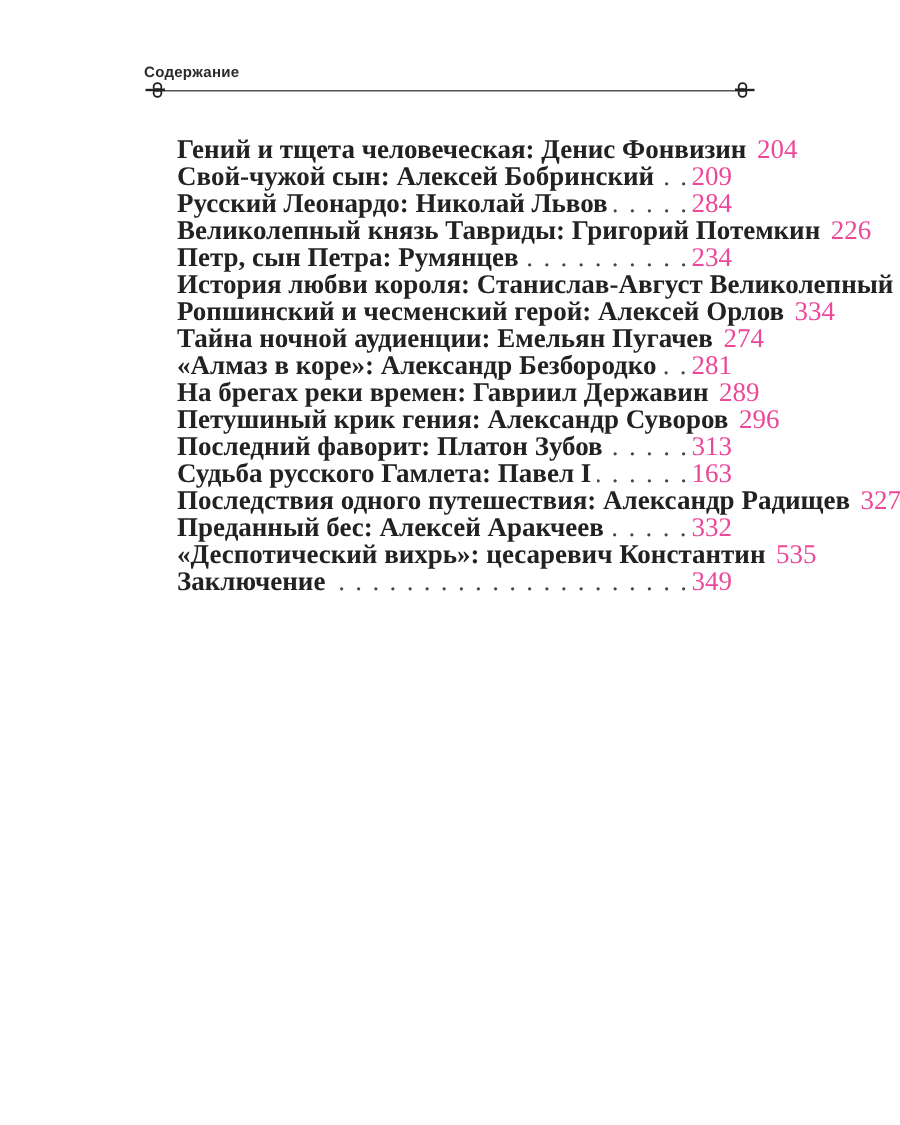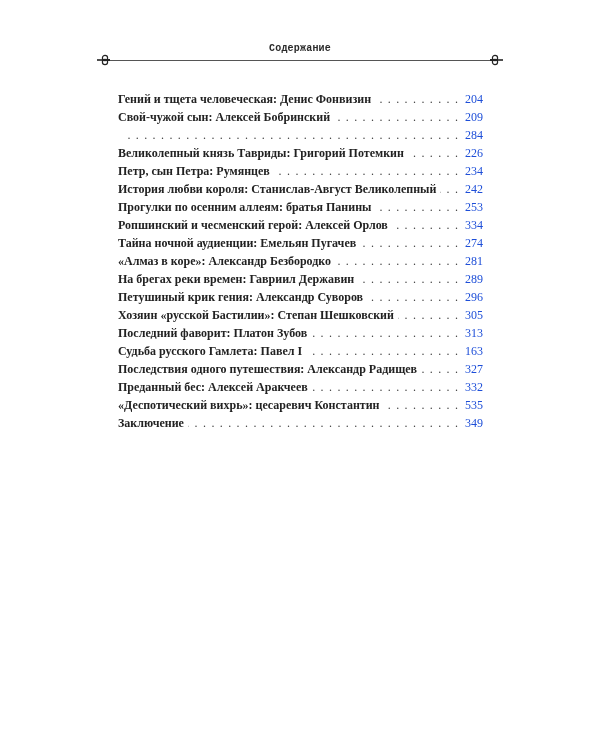--- a/index.html
+++ b/index.html
@@ -20,22 +20,21 @@
       left: 96px;
       top: 43px;
       width: 408px;
       height: 24px;
     }
     .running-title {
       position: absolute;
       left: 0;
       right: 0;
       top: 0;
-      text-align: center;
-      font-family: Liberation Mono, monospace;
+      font-family: Liberation Sans, sans-serif;
       font-size: 10px;
       font-weight: bold;
       letter-spacing: 0.2px;
       color: #2a2a2a;
     }
     .rule {
       position: absolute;
       left: 14px;
       right: 14px;
       top: 17px;
@@ -59,21 +58,21 @@
       margin: 0;
       padding: 0;
       list-style: none;
     }
     .toc-entry {
       display: flex;
       align-items: flex-start;
       height: 18px;
       line-height: 18px;
       font-family: "Liberation Serif", serif;
-      font-size: 12px;
+      font-size: 18px;
       font-weight: bold;
       color: #222;
       white-space: nowrap;
     }
     .toc-title {
       flex: 0 0 auto;
     }
     .toc-leader {
       flex: 1 1 auto;
       overflow: hidden;
@@ -87,21 +86,21 @@
     .toc-leader::before {
       content: ". . . . . . . . . . . . . . . . . . . . . . . . . . . . . . . . . . . . . . . . . . . . . . . . . . . . . . . . . .";
       letter-spacing: 0;
       word-spacing: 2.4px;
     }
     .toc-page {
       flex: 0 0 auto;
       width: 22px;
       text-align: right;
       font-weight: normal;
-      color: #1d4ed8;
+      color: #ec4899;
     }
   </style>
 </head>
 <body>
 
 <div class="page-header">
   <svg class="ornament left" viewBox="0 0 16 12">
     <path d="M1 6 L6 6" stroke="#222" stroke-width="1.6"></path>
     <circle cx="9" cy="4" r="2.6" fill="none" stroke="#222" stroke-width="1.2"></circle>
     <circle cx="9" cy="8" r="2.6" fill="none" stroke="#222" stroke-width="1.2"></circle>
@@ -122,44 +121,40 @@
       <span class="toc-title">Гений и тщета человеческая: Денис Фонвизин</span>
       <span class="toc-leader"></span>
       <span class="toc-page">204</span>
     </li>
   <li class="toc-entry">
       <span class="toc-title">Свой-чужой сын: Алексей Бобринский</span>
       <span class="toc-leader"></span>
       <span class="toc-page">209</span>
     </li>
   <li class="toc-entry">
+      <span class="toc-title">Русский Леонардо: Николай Львов</span>
       <span class="toc-leader"></span>
       <span class="toc-page">284</span>
     </li>
   <li class="toc-entry">
       <span class="toc-title">Великолепный князь Тавриды: Григорий Потемкин</span>
       <span class="toc-leader"></span>
       <span class="toc-page">226</span>
     </li>
   <li class="toc-entry">
       <span class="toc-title">Петр, сын Петра: Румянцев</span>
       <span class="toc-leader"></span>
       <span class="toc-page">234</span>
     </li>
   <li class="toc-entry">
       <span class="toc-title">История любви короля: Станислав-Август Великолепный</span>
       <span class="toc-leader"></span>
       <span class="toc-page">242</span>
     </li>
   <li class="toc-entry">
-      <span class="toc-title">Прогулки по осенним аллеям: братья Панины</span>
-      <span class="toc-leader"></span>
-      <span class="toc-page">253</span>
-    </li>
-  <li class="toc-entry">
       <span class="toc-title">Ропшинский и чесменский герой: Алексей Орлов</span>
       <span class="toc-leader"></span>
       <span class="toc-page">334</span>
     </li>
   <li class="toc-entry">
       <span class="toc-title">Тайна ночной аудиенции: Емельян Пугачев</span>
       <span class="toc-leader"></span>
       <span class="toc-page">274</span>
     </li>
   <li class="toc-entry">
@@ -171,25 +166,20 @@
       <span class="toc-title">На брегах реки времен: Гавриил Державин</span>
       <span class="toc-leader"></span>
       <span class="toc-page">289</span>
     </li>
   <li class="toc-entry">
       <span class="toc-title">Петушиный крик гения: Александр Суворов</span>
       <span class="toc-leader"></span>
       <span class="toc-page">296</span>
     </li>
   <li class="toc-entry">
-      <span class="toc-title">Хозяин «русской Бастилии»: Степан Шешковский</span>
-      <span class="toc-leader"></span>
-      <span class="toc-page">305</span>
-    </li>
-  <li class="toc-entry">
       <span class="toc-title">Последний фаворит: Платон Зубов</span>
       <span class="toc-leader"></span>
       <span class="toc-page">313</span>
     </li>
   <li class="toc-entry">
       <span class="toc-title">Судьба русского Гамлета: Павел I</span>
       <span class="toc-leader"></span>
       <span class="toc-page">163</span>
     </li>
   <li class="toc-entry">

